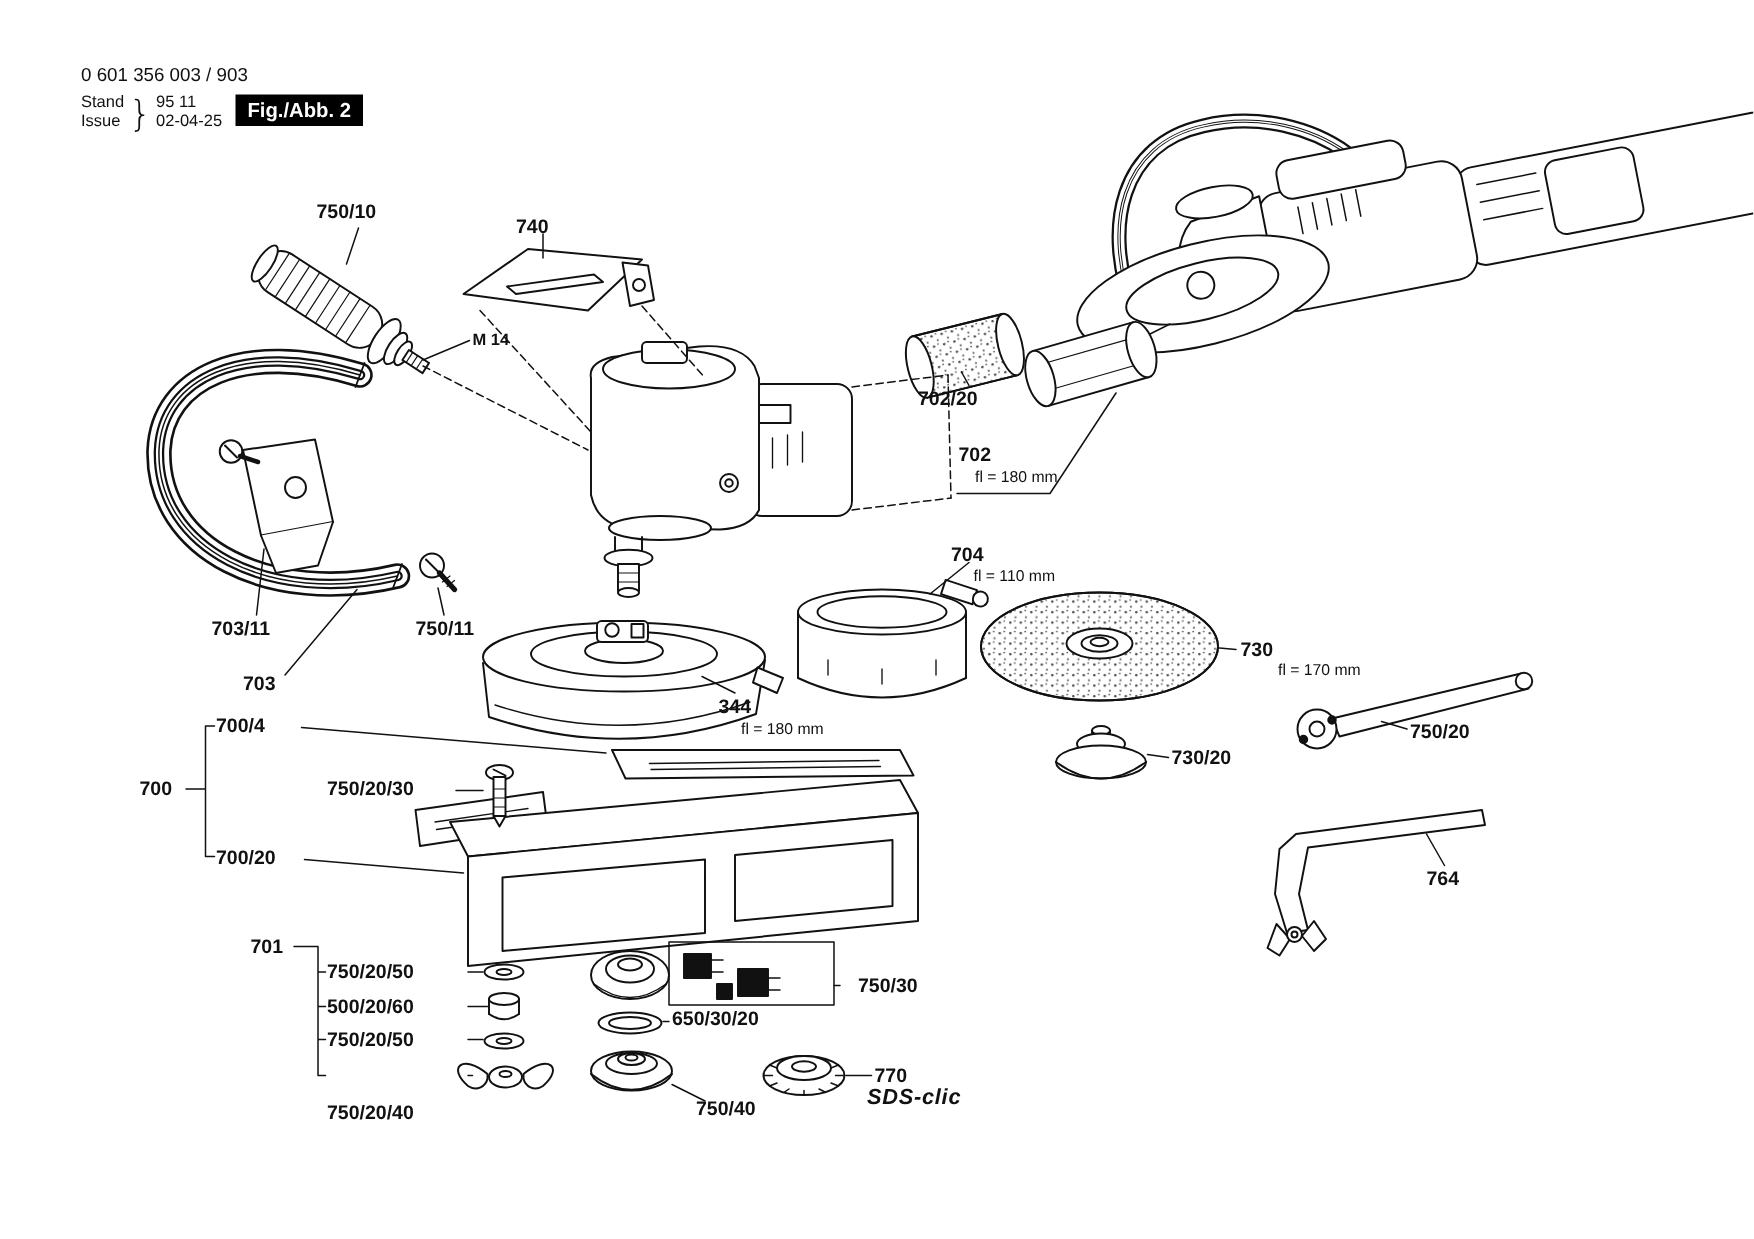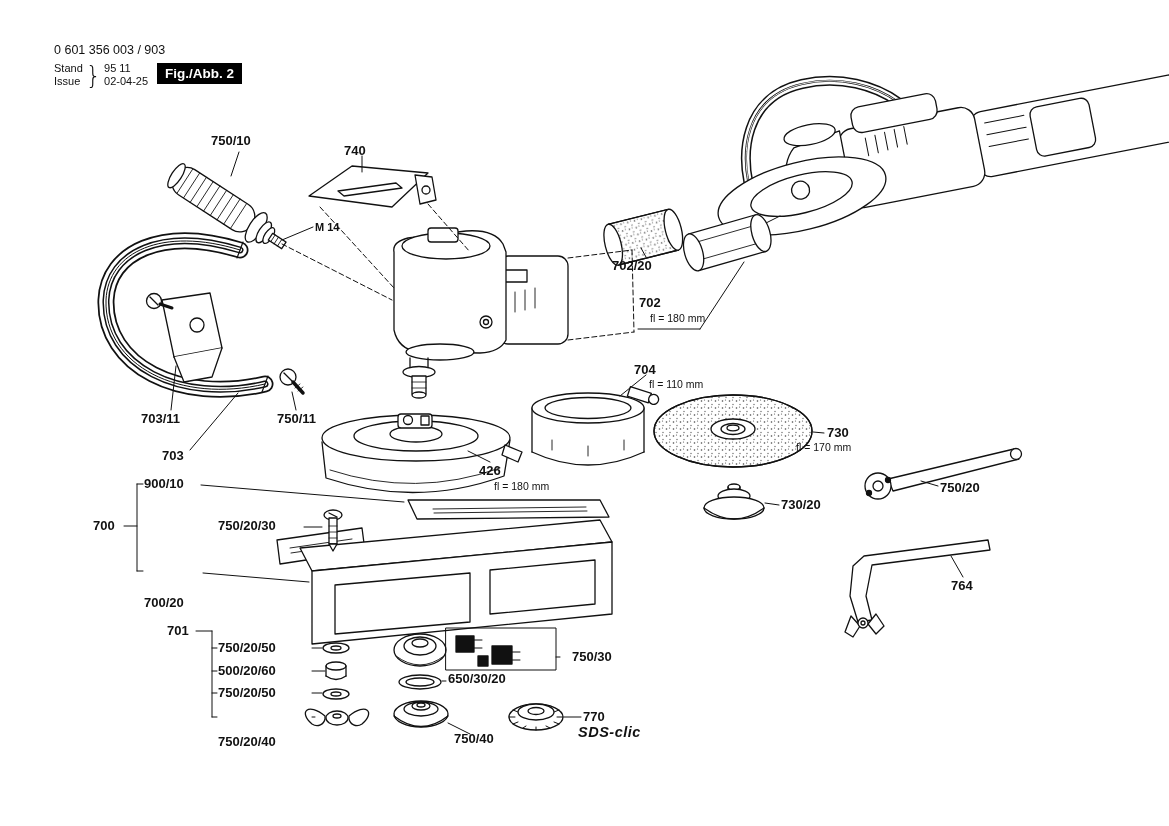--- a/index.html
+++ b/index.html
@@ -316,36 +316,36 @@
   <div class="lbl" style="left:344px;top:144px">740</div>
   <div class="lbl tiny" style="left:315px;top:221px">M 14</div>
   <div class="lbl" style="left:612px;top:259px">702/20</div>
   <div class="lbl" style="left:639px;top:296px">702</div>
   <div class="lbl small" style="left:633px;top:313px">fl = 180 mm</div>
   <div class="lbl" style="left:634px;top:363px">704</div>
   <div class="lbl small" style="left:632px;top:379px">fl = 110 mm</div>
   <div class="lbl" style="left:141px;top:412px">703/11</div>
   <div class="lbl" style="left:277px;top:412px">750/11</div>
   <div class="lbl" style="left:162px;top:449px">703</div>
-  <div class="lbl" style="left:479px;top:464px">426</div>
+  <div class="lbl" style="left:479px;top:464px">344</div>
   <div class="lbl small" style="left:477px;top:481px">fl = 180 mm</div>
   <div class="lbl" style="left:827px;top:426px">730</div>
-  <div class="lbl small" style="left:779px;top:442px">fl = 170 mm</div>
+  <div class="lbl small" style="left:835px;top:442px">fl = 170 mm</div>
   <div class="lbl" style="left:940px;top:481px">750/20</div>
-  <div class="lbl" style="left:144px;top:477px">900/10</div>
+  <div class="lbl" style="left:144px;top:477px">700/4</div>
   <div class="lbl" style="left:93px;top:519px">700</div>
   <div class="lbl" style="left:218px;top:519px">750/20/30</div>
-  <div class="lbl" style="left:144px;top:596px">700/20</div>
+  <div class="lbl" style="left:144px;top:565px">700/20</div>
   <div class="lbl" style="left:781px;top:498px">730/20</div>
   <div class="lbl" style="left:951px;top:579px">764</div>
   <div class="lbl" style="left:167px;top:624px">701</div>
   <div class="lbl" style="left:218px;top:641px">750/20/50</div>
   <div class="lbl" style="left:218px;top:664px">500/20/60</div>
   <div class="lbl" style="left:218px;top:686px">750/20/50</div>
   <div class="lbl" style="left:218px;top:735px">750/20/40</div>
   <div class="lbl" style="left:572px;top:650px">750/30</div>
   <div class="lbl" style="left:448px;top:672px">650/30/20</div>
-  <div class="lbl" style="left:454px;top:732px">750/40</div>
+  <div class="lbl" style="left:464px;top:732px">750/40</div>
   <div class="lbl" style="left:583px;top:710px">770</div>
   <div class="lbl sds" style="left:578px;top:725px">SDS-clic</div>
 
 
 </div>
 
 </body></html>

